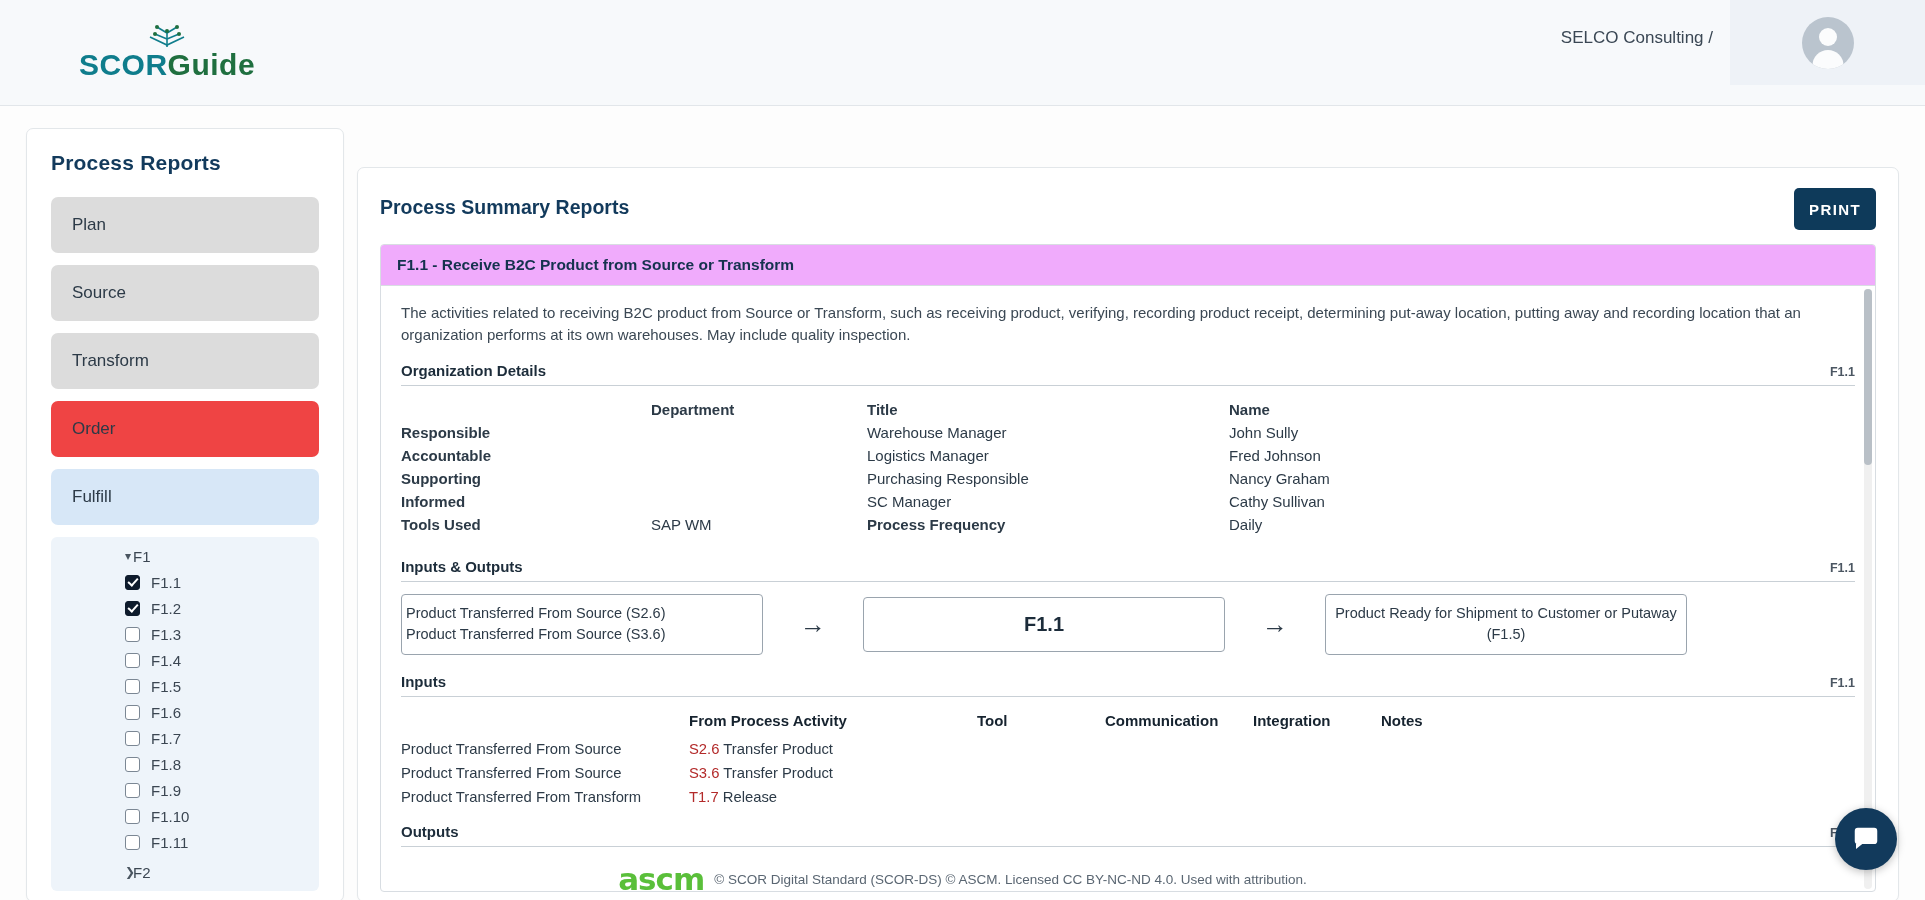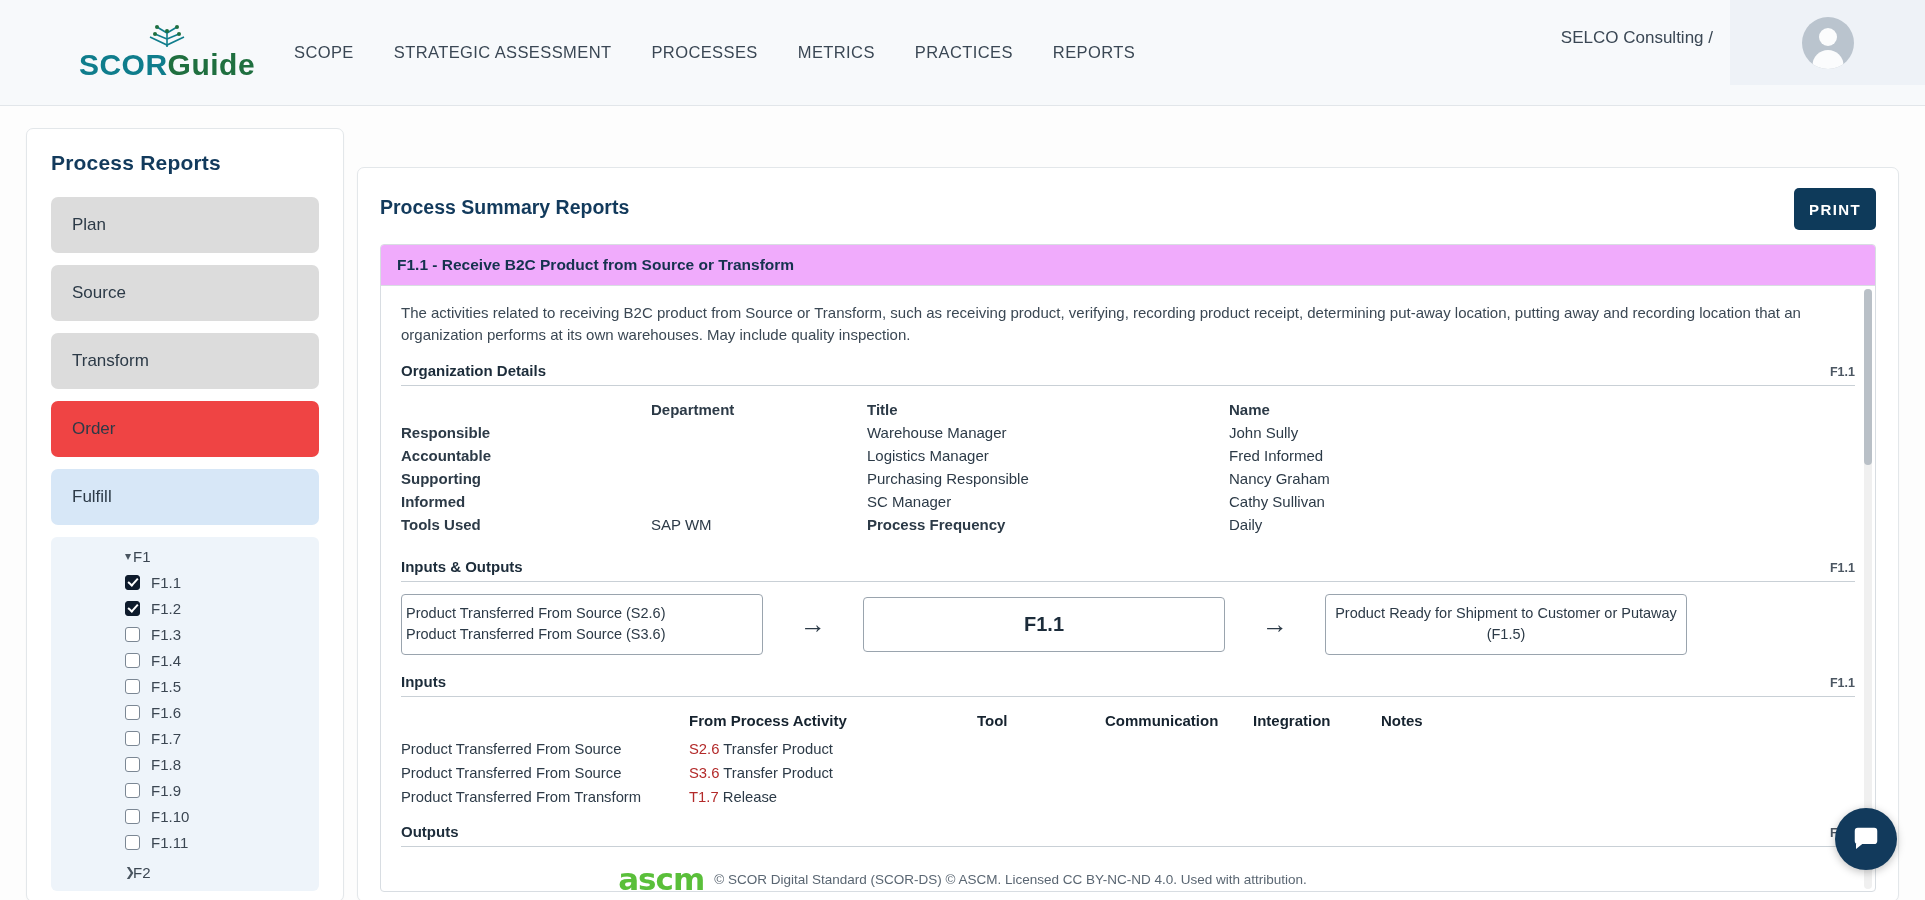--- a/index.html
+++ b/index.html
@@ -335,28 +335,20 @@
               <circle cx="35" cy="9" r="2"></circle>
             <circle cx="23" cy="6" r="2"></circle>
           </g>
         </svg>
       </div>
       <div class="logo-text">
         <span>SCOR</span><span class="guide">Guide</span>
       </div>
     </div>
 
-    <div class="nav">
-      <div class="nav-item">SCOPE</div>
-      <div class="nav-item">STRATEGIC ASSESSMENT</div>
-      <div class="nav-item">PROCESSES</div>
-      <div class="nav-item">METRICS</div>
-      <div class="nav-item">PRACTICES</div>
-      <div class="nav-item">REPORTS</div>
-    </div>
 
     <div class="account">SELCO Consulting /</div>
     <div class="avatar-box">
       <div class="avatar"></div>
     </div>
   </div>
 
   <div class="body">
 
     <div class="sidebar">
@@ -462,21 +454,21 @@
             <tr>
               <td class="k">Responsible</td>
               <td class="dept" style="padding-left:122px"></td>
               <td class="title-c">Warehouse Manager</td>
               <td>John Sully</td>
             </tr>
             <tr>
               <td class="k">Accountable</td>
               <td class="dept" style="padding-left:122px"></td>
               <td class="title-c">Logistics Manager</td>
-              <td>Fred Informed</td>
+              <td>Fred Johnson</td>
             </tr>
             <tr>
               <td class="k">Supporting</td>
               <td class="dept" style="padding-left:122px"></td>
               <td class="title-c">Purchasing Responsible</td>
               <td>Nancy Graham</td>
             </tr>
             <tr>
               <td class="k">Informed</td>
               <td class="dept" style="padding-left:122px"></td>

